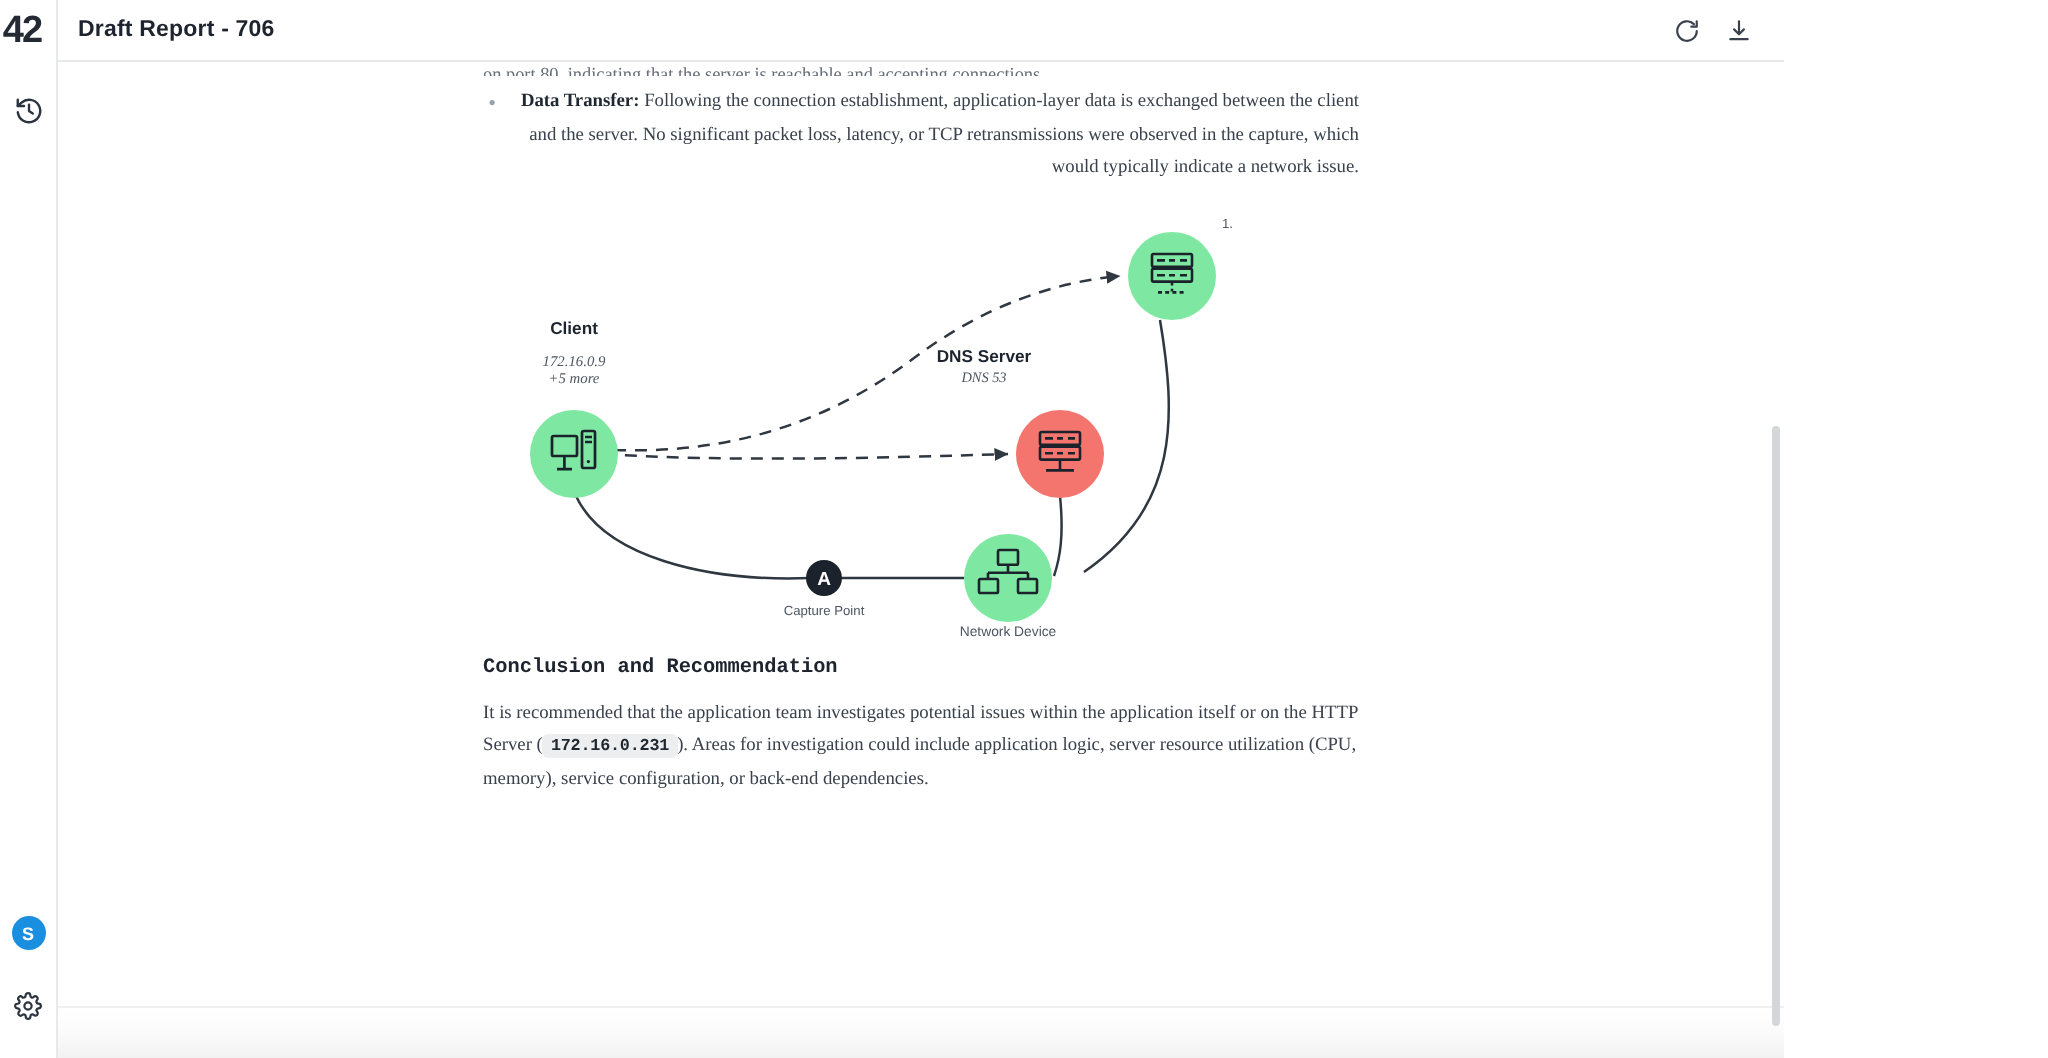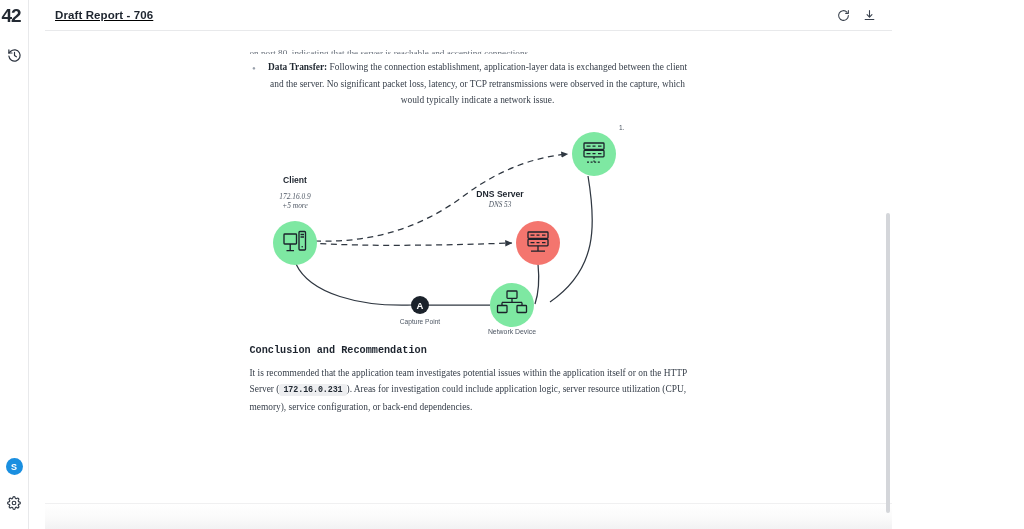--- a/index.html
+++ b/index.html
@@ -2,21 +2,21 @@
 <html><head>
 <meta charset="utf-8">
 <style>
   * { margin:0; padding:0; box-sizing:border-box; }
   html, body {
     width:1024px; height:529px;
     font-family:"Liberation Sans", sans-serif;
     background:#ffffff;
     overflow:hidden;
   }
-  #app { position:relative; width:892px; height:529px; display:flex;gap:16px; }
+  #app { position:relative; width:892px; height:529px; display:flex; }
 
   
   .rail {
     width:29px; height:529px;
     background:#ffffff;
     border-right:1px solid #e8e9eb;
     display:flex; flex-direction:column; align-items:center;
     flex:0 0 29px;
     position:relative; z-index:5;
   }
@@ -45,56 +45,55 @@
 
   
   .main { flex:1 1 auto; height:529px; display:flex; flex-direction:column; position:relative; min-width:0; }
 
   .topbar {
     height:31px; flex:0 0 31px;
     border-bottom:1px solid #e8e9eb;
     display:flex; align-items:center;
     padding:0 12px 0 10px;
     background:#fff;
-    text-decoration:underline;
   }
   .doc-title { font-size:11.5px; font-weight:700; color:#1d242e; letter-spacing:.1px; }
   .topbar-actions { margin-left:auto; display:flex; align-items:center; gap:4px; }
   .tb-btn {
     width:22px; height:22px; border-radius:4px; cursor:pointer;
     display:flex; align-items:center; justify-content:center; color:#39414d;
   }
 
   
   .canvas {
     flex:1 1 auto; position:relative; overflow:hidden;
     background:#ffffff;
   }
   .page {
-    position:absolute; left:0; right:0; top:16px;
+    position:absolute; left:0; right:0; top:0;
     background:#fff;
   }
   .page-inner {
     width:438px; margin:0 auto; padding-top:0;
     position:relative;
   }
 
   
   .doc { font-family:"Liberation Serif", serif; color:#2e3640; }
   .clipped-line {
     font-size:9.2px; line-height:13px; color:#4a5360;
     height:7px; overflow:hidden; margin-bottom:5px;
     opacity:.85;
   }
   .bullet-row { display:flex; gap:9px; margin-bottom:10px; }
   .bullet-dot {
     flex:0 0 auto; width:9px; padding-top:4px;
     color:#98a0ab; font-size:11px; line-height:1; text-align:center;
   }
-  .bullet-body { flex:1 1 auto; font-size:9.4px; line-height:16.6px; color:#39414c; text-align:center; }
+  .bullet-body { flex:1 1 auto; font-size:9.4px; line-height:16.6px; color:#39414c; text-align:right; }
   .bullet-body b { font-weight:700; color:#1f2730; }
   .para { font-size:9.4px; line-height:16.6px; color:#39414c; margin-bottom:6px; }
   h3.sec { font-size:10.2px; font-weight:700; color:#1d242e; margin:0 0 9px 0; font-family:Liberation Mono, monospace; }
   .para.last { margin-bottom:0; }
   code.ip {
     font-family:"Liberation Mono", monospace;
     font-size:8.4px; font-weight:700;
     background:#edeef0; color:#1f2730;
     padding:1px 4px; border-radius:3px;
     letter-spacing:-.1px;

